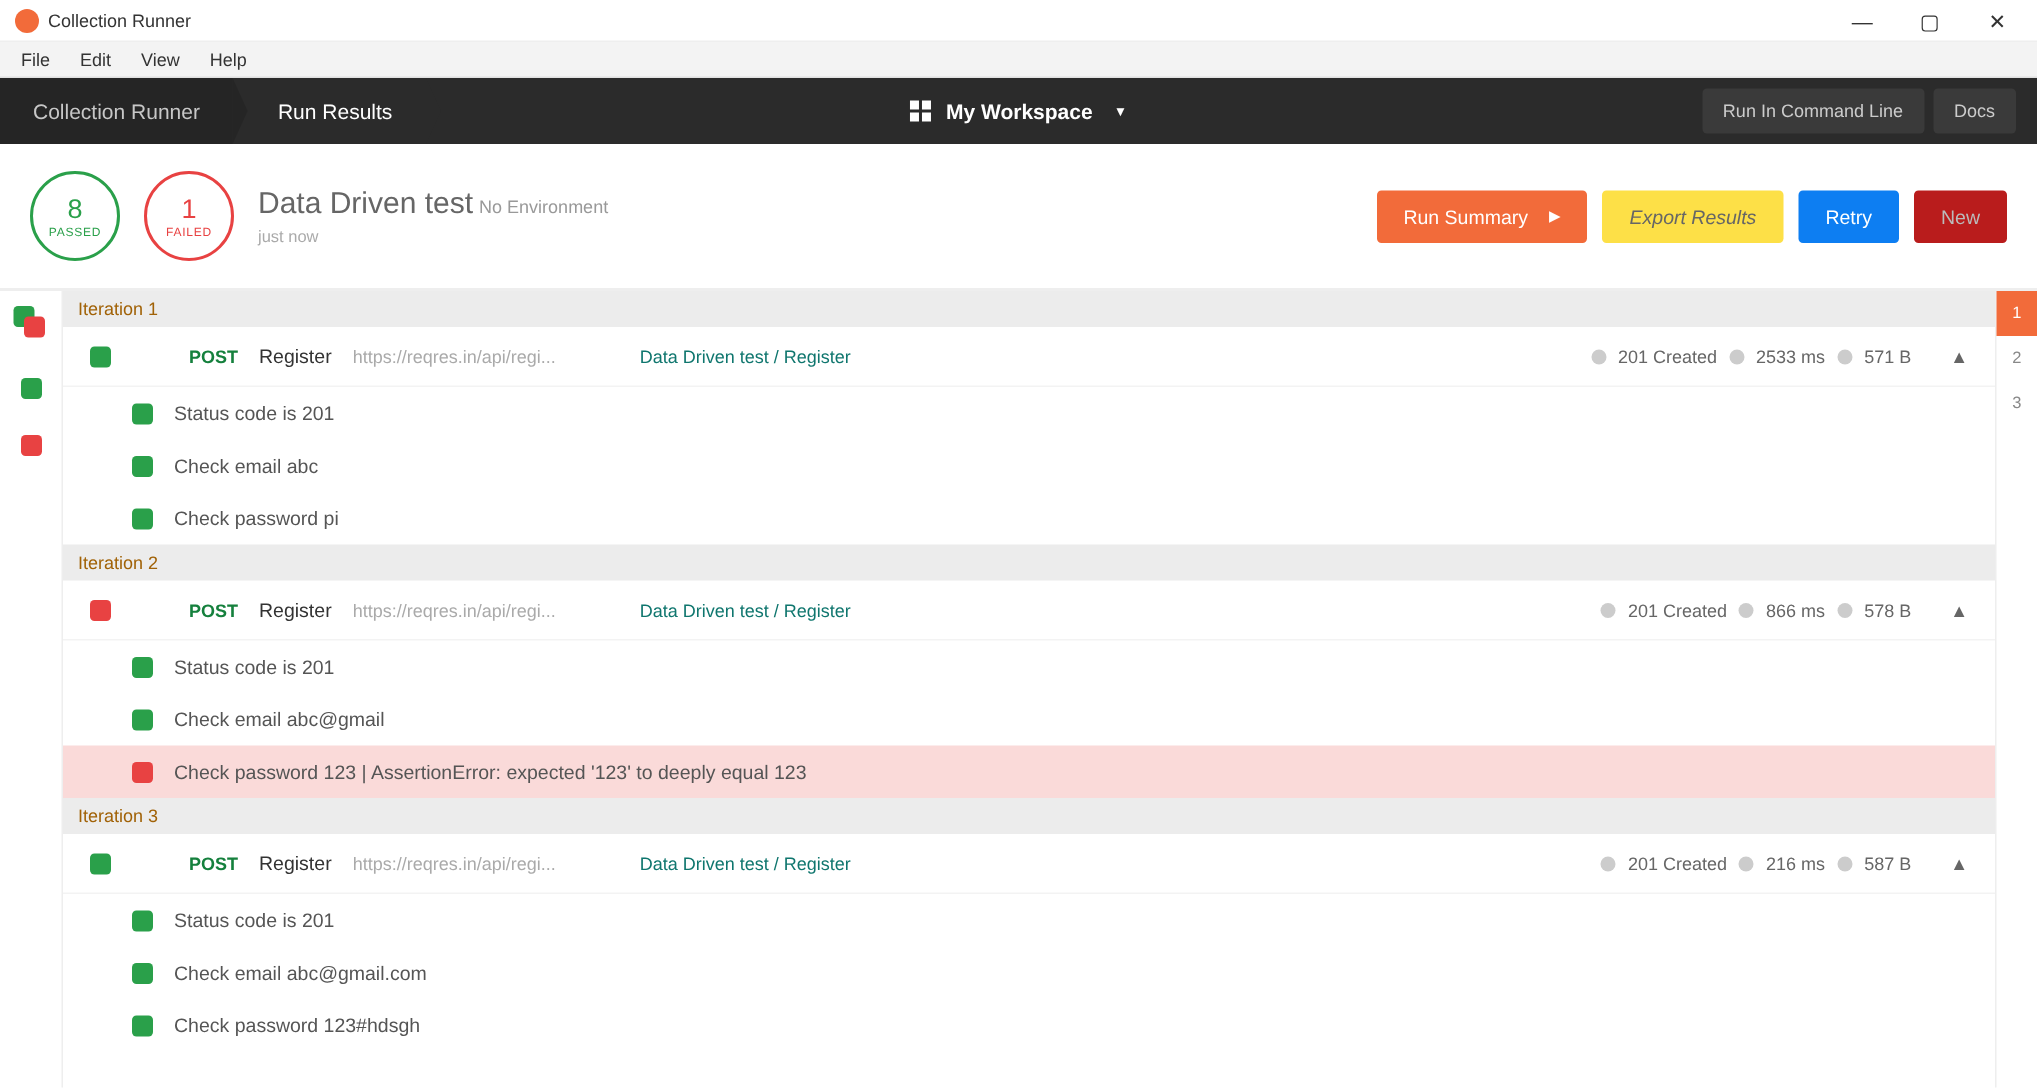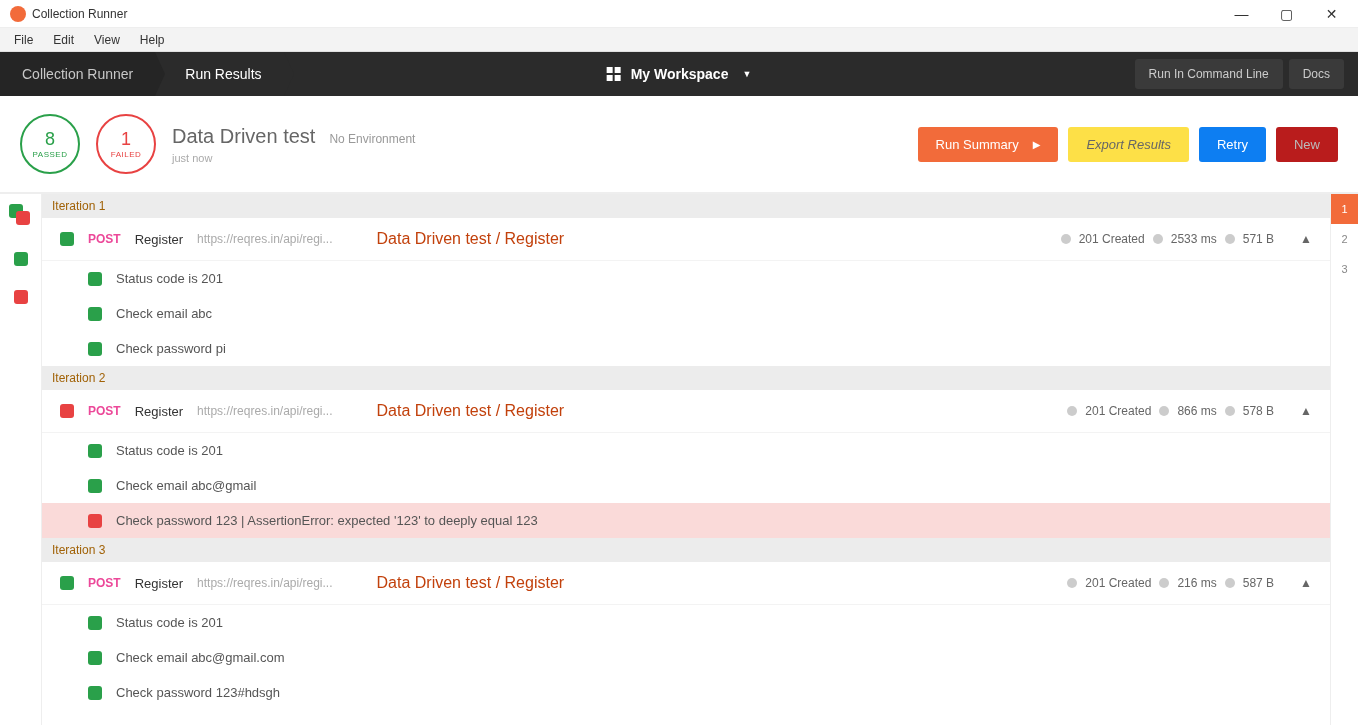--- a/index.html
+++ b/index.html
@@ -59,24 +59,24 @@
 .results { flex: 1; overflow-y: auto; }
 .right-rail { width: 28px; border-left: 1px solid #eee; display: flex; flex-direction: column; }
 .right-rail .it { height: 30px; display: flex; align-items: center; justify-content: center; font-size: 11px; color: #888; cursor: pointer; }
 .right-rail .it.active { background: #f26b3a; color: #fff; }
 
 .iter-header { background: #ececec; padding: 5px 10px; font-size: 12px; color: #a16207; }
 .request-row { display: flex; align-items: center; padding: 12px 18px; border-bottom: 1px solid #f3f3f3; gap: 14px; }
 .request-row .badge { width: 14px; height: 14px; border-radius: 3px; flex-shrink: 0; }
 .badge.green { background: #2aa04a; }
 .badge.red { background: #e84242; }
-.method { color: #ec4899; font-weight: 600; font-size: 12px; flex-shrink: 0; }
+.method { color: #15803d; font-weight: 600; font-size: 12px; flex-shrink: 0; margin-left: 38px; }
 .req-name { color: #333; font-size: 13px; flex-shrink: 0; }
 .req-url { color: #aaa; font-size: 12px; white-space: nowrap; overflow: hidden; text-overflow: ellipsis; max-width: 155px; }
-.req-path { color: #c2410c; font-size: 16px; margin-left: 30px; }
+.req-path { color: #0f766e; font-size: 12px; margin-left: 42px; }
 .meta { margin-left: auto; display: flex; align-items: center; gap: 8px; }
 .meta .dot-sep { width: 10px; height: 10px; background: #ccc; border-radius: 50%; }
 .meta span { color: #666; font-size: 12px; }
 .collapse { margin-left: 18px; color: #bbb; font-size: 10px; }
 .test-row { display: flex; align-items: center; padding: 10px 18px 10px 46px; gap: 14px; font-size: 13px; color: #555; }
 .test-row.fail { background: #fadad9; }
 .test-row .badge { width: 14px; height: 14px; border-radius: 3px; flex-shrink: 0; }
 .caret { font-size: 9px; color: #fff; margin-left: 4px; }
 </style>
 </head>
@@ -121,21 +121,21 @@
 <div class="summary">
   <div class="stat-circle passed">
     <div class="num">8</div>
     <div class="lbl">PASSED</div>
   </div>
   <div class="stat-circle failed">
     <div class="num">1</div>
     <div class="lbl">FAILED</div>
   </div>
   <div class="summary-text">
-    <div style="display:flex;align-items:baseline;gap:14px;justify-content:space-between;">
+    <div style="display:flex;align-items:baseline;gap:4px;justify-content:space-between;">
       <span class="summary-title">Data Driven test</span>
       <span class="summary-env">No Environment</span>
     </div>
     <span class="summary-time">just now</span>
   </div>
   <div class="summary-actions">
     <button class="btn btn-orange">
         <span>Run Summary</span>
         <span class="arrow">▶</span>
       </button>

